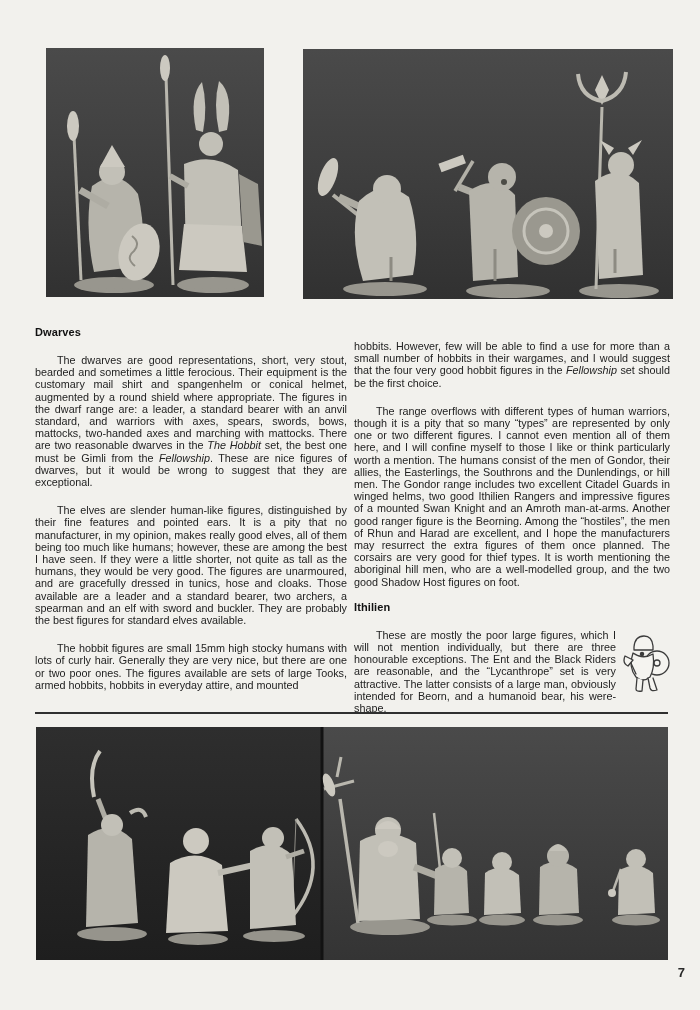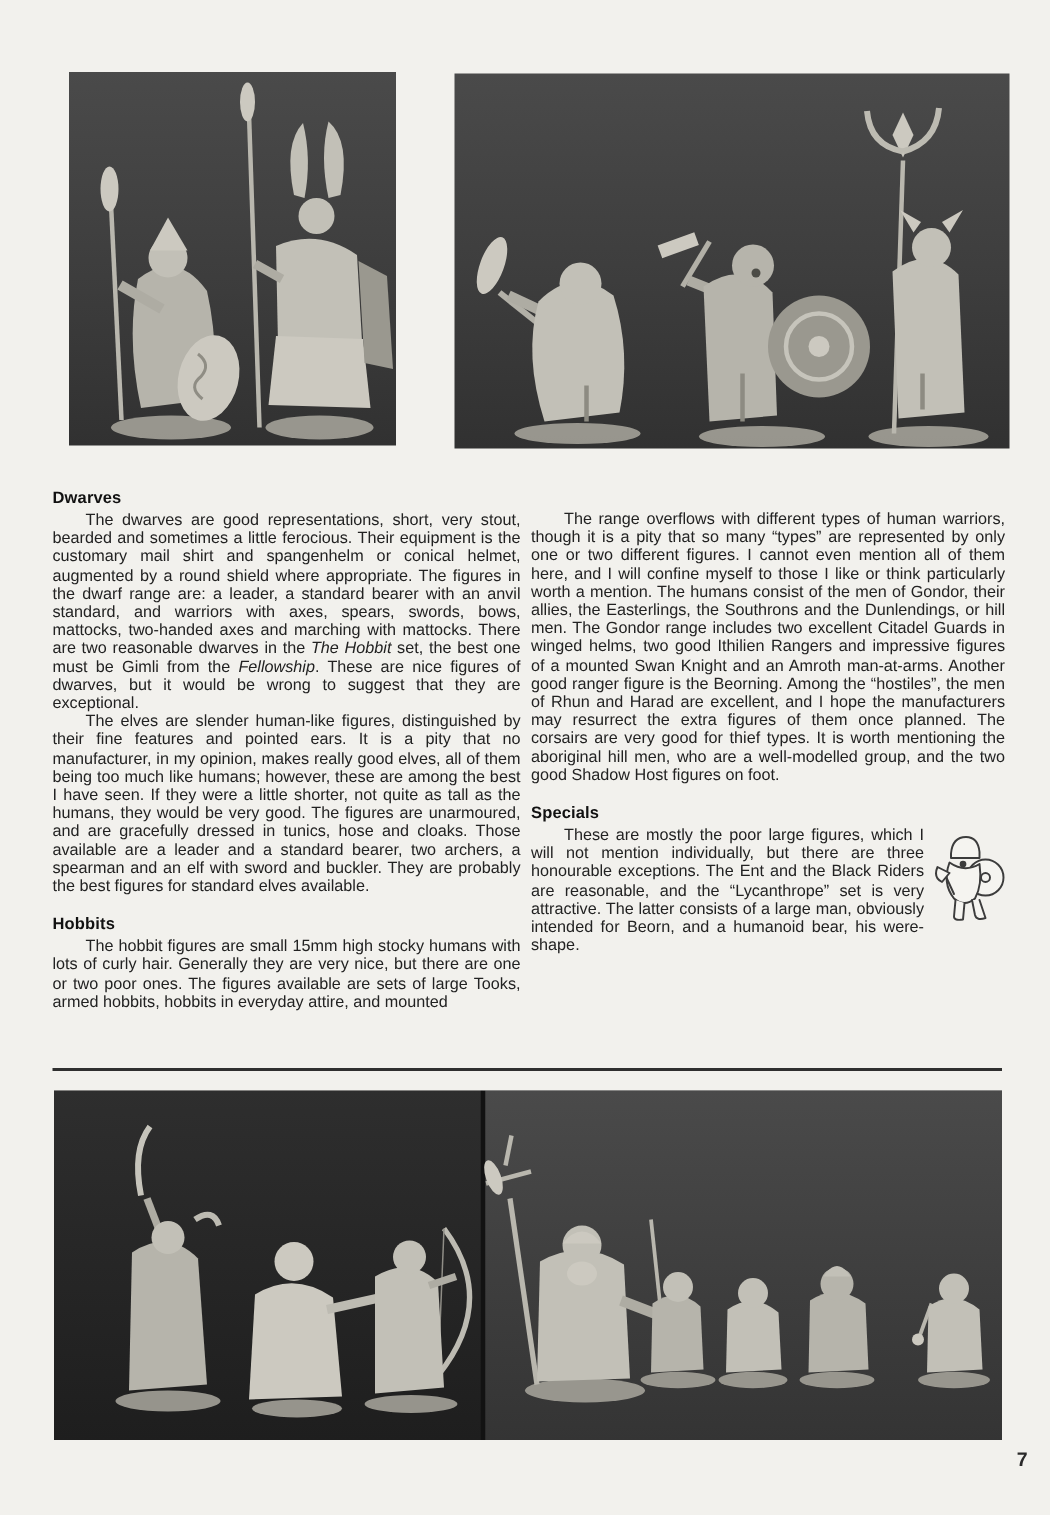--- a/index.html
+++ b/index.html
@@ -20,21 +20,21 @@
   .photo-tr{left:303px;top:49px;width:370px;height:250px;}
   .photo-bottom{left:36px;top:727px;width:632px;height:233px;background:#2c2c2c;}
 
   
   .col{position:absolute;top:326px;font-size:10.8px;line-height:12.2px;text-align:justify;color:#222;}
   .col-left{left:35px;width:312px;}
   .col-right{left:354px;width:316px;padding-top:14px;}
   .col h3{font-size:11px;line-height:12px;margin:13px 0 3px 0;font-weight:bold;color:#111;letter-spacing:.1px;}
   .col h3.first{margin-top:0;}
   .col p{margin:0 0 0 0;}
-  .col p.indent{text-indent:22px;}
+  .col p.indent{text-indent:22px;margin-top:16px;}
   .col i{font-style:italic;}
 
   .cartoon{
     float:right;width:48px;height:64px;margin:4px 0 2px 6px;
   }
   .cartoon svg{display:block;width:100%;height:100%;}
 
   .rule{position:absolute;left:35px;top:712px;width:633px;height:2px;background:#2f2f2f;}
 
   .page-number{
@@ -117,29 +117,29 @@
       </g>
     </svg>
   </div>
 
   <div class="col col-left">
     <h3 class="first">Dwarves</h3>
     <p class="indent"><span>The dwarves are good representations, short, very stout, bearded and sometimes a little ferocious. Their equipment is the customary mail shirt and spangenhelm or conical helmet, augmented by a round shield where appropriate. The figures in the dwarf range are: a leader, a standard bearer with an anvil standard, and warriors with axes, spears, swords, bows, mattocks, two-handed axes and marching with mattocks. There are two reasonable dwarves in the </span><i>The Hobbit</i><span> set, the best one must be Gimli from the </span><i>Fellowship</i><span>. These are nice figures of dwarves, but it would be wrong to suggest that they are exceptional.</span></p>
 
     <p class="indent"><span>The elves are slender human-like figures, distinguished by their fine features and pointed ears. It is a pity that no manufacturer, in my opinion, makes really good elves, all of them being too much like humans; however, these are among the best I have seen. If they were a little shorter, not quite as tall as the humans, they would be very good. The figures are unarmoured, and are gracefully dressed in tunics, hose and cloaks. Those available are a leader and a standard bearer, two archers, a spearman and an elf with sword and buckler. They are probably the best figures for standard elves available.</span></p>
 
-    <h3>Hobbits</h3>
     <p class="indent"><span>The hobbit figures are small 15mm high stocky humans with lots of curly hair. Generally they are very nice, but there are one or two poor ones. The figures available are sets of large Tooks, armed hobbits, hobbits in everyday attire, and mounted</span></p>
   </div>
 
   <div class="col col-right">
+    <p><span>hobbits. However, few will be able to find a use for more than a small number of hobbits in their wargames, and I would suggest that the four very good hobbit figures in the </span><i>Fellowship</i><span> set should be the first choice.</span></p>
 
     <p class="indent"><span>The range overflows with different types of human warriors, though it is a pity that so many “types” are represented by only one or two different figures. I cannot even mention all of them here, and I will confine myself to those I like or think particularly worth a mention. The humans consist of the men of Gondor, their allies, the Easterlings, the Southrons and the Dunlendings, or hill men. The Gondor range includes two excellent Citadel Guards in winged helms, two good Ithilien Rangers and impressive figures of a mounted Swan Knight and an Amroth man-at-arms. Another good ranger figure is the Beorning. Among the “hostiles”, the men of Rhun and Harad are excellent, and I hope the manufacturers may resurrect the extra figures of them once planned. The corsairs are very good for thief types. It is worth mentioning the aboriginal hill men, who are a well-modelled group, and the two good Shadow Host figures on foot.</span></p>
 
-    <h3>Specials</h3>
+    <h3>Ithilien</h3>
     <p class="indent">
       <span class="cartoon">
           <svg viewBox="0 0 48 64">
         <g stroke="#3c3c3c" stroke-width="1.3" fill="#f5f4f0" stroke-linejoin="round" stroke-linecap="round">
           <circle cx="35" cy="30" r="12"></circle>
           <circle cx="35" cy="30" r="3"></circle>
           <path d="M12,14 Q13,3 22,3 Q30,3 31,13 L31,17 L12,17 Z"></path>
           <path d="M11,20 Q6,34 14,44 Q21,50 28,44 Q33,35 31,21 Q21,27 11,20 Z"></path>
           <circle cx="20" cy="21" r="1.6" fill="#3c3c3c"></circle>
           <line x1="8" y1="28" x2="14" y2="41"></line>

